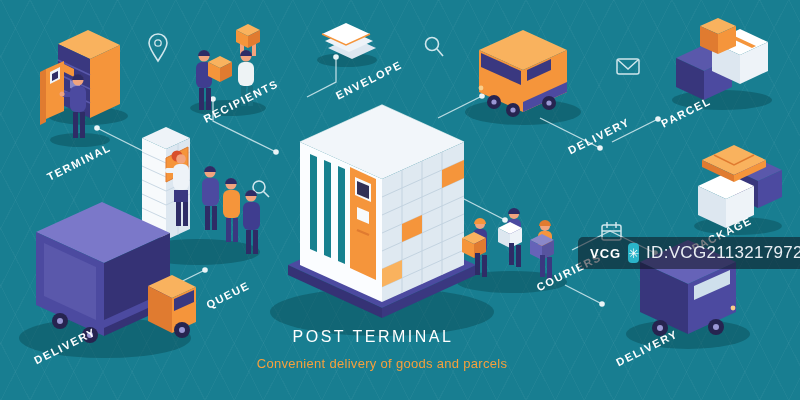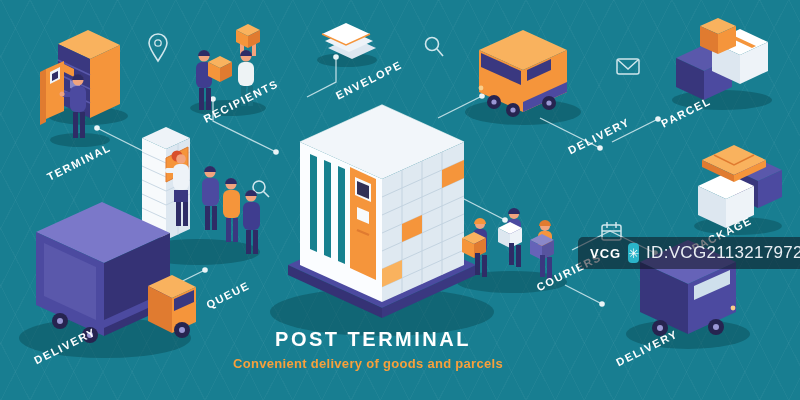--- a/index.html
+++ b/index.html
@@ -7,23 +7,23 @@
          font-family:"Liberation Sans",sans-serif;}
   .stage::before{content:"";position:absolute;inset:0;pointer-events:none;
     background-image:
       repeating-linear-gradient(63deg, rgba(255,255,255,0.035) 0 1px, transparent 1px 26px),
       repeating-linear-gradient(117deg, rgba(255,255,255,0.035) 0 1px, transparent 1px 26px);}
   svg.art{position:absolute;left:0;top:0;}
   .iso-label{position:absolute;color:#ffffff;font-weight:700;font-size:11px;
     letter-spacing:1.6px;white-space:nowrap;
     transform:translate(-50%,-50%) rotate(-26.5deg);}
   .title{position:absolute;left:173px;top:328px;width:400px;text-align:center;
-    color:#ffffff;font-weight:700;font-size:20px;letter-spacing:2.5px;}
-  .subtitle{position:absolute;left:168px;top:356px;width:400px;text-align:center;
-    color:#f7a03c;font-weight:700;font-size:13px;letter-spacing:0.3px;}
+    color:#ffffff;font-weight:400;font-size:16px;letter-spacing:2.5px;}
+  .subtitle{position:absolute;left:182px;top:356px;width:400px;text-align:center;
+    color:#f7a03c;font-weight:400;font-size:13px;letter-spacing:0.3px;}
   .watermark{position:absolute;left:578px;top:237px;width:222px;height:32px;
     background:rgba(14,18,30,0.55);border-radius:5px 0 0 5px;
     display:flex;align-items:center;gap:7px;padding:0 6px 0 12px;box-sizing:border-box;}
   .wm-brand{color:#ffffff;font-weight:700;font-size:13px;letter-spacing:1px;text-align:center;}
   .wm-logo{width:20px;height:20px;background:#2ab5c9;border-radius:4px;color:#ffffff;
     display:flex;align-items:center;justify-content:center;font-size:13px;line-height:1;}
   .wm-id{color:#e9eef3;font-size:17px;letter-spacing:0.3px;white-space:nowrap;}
 </style>
 </head>
 <body>

